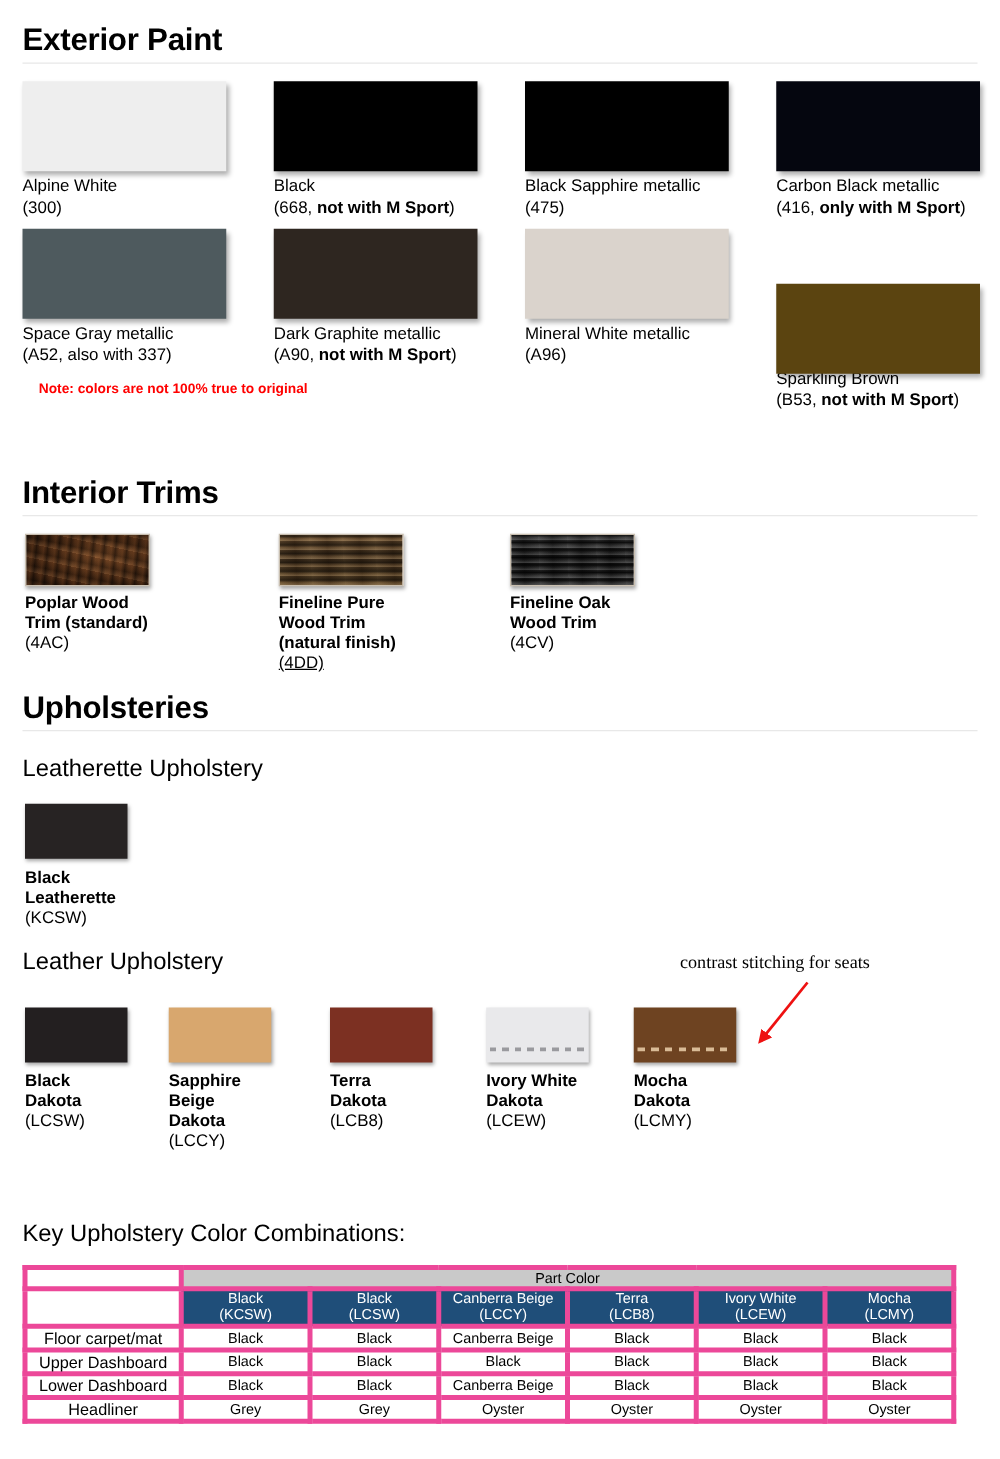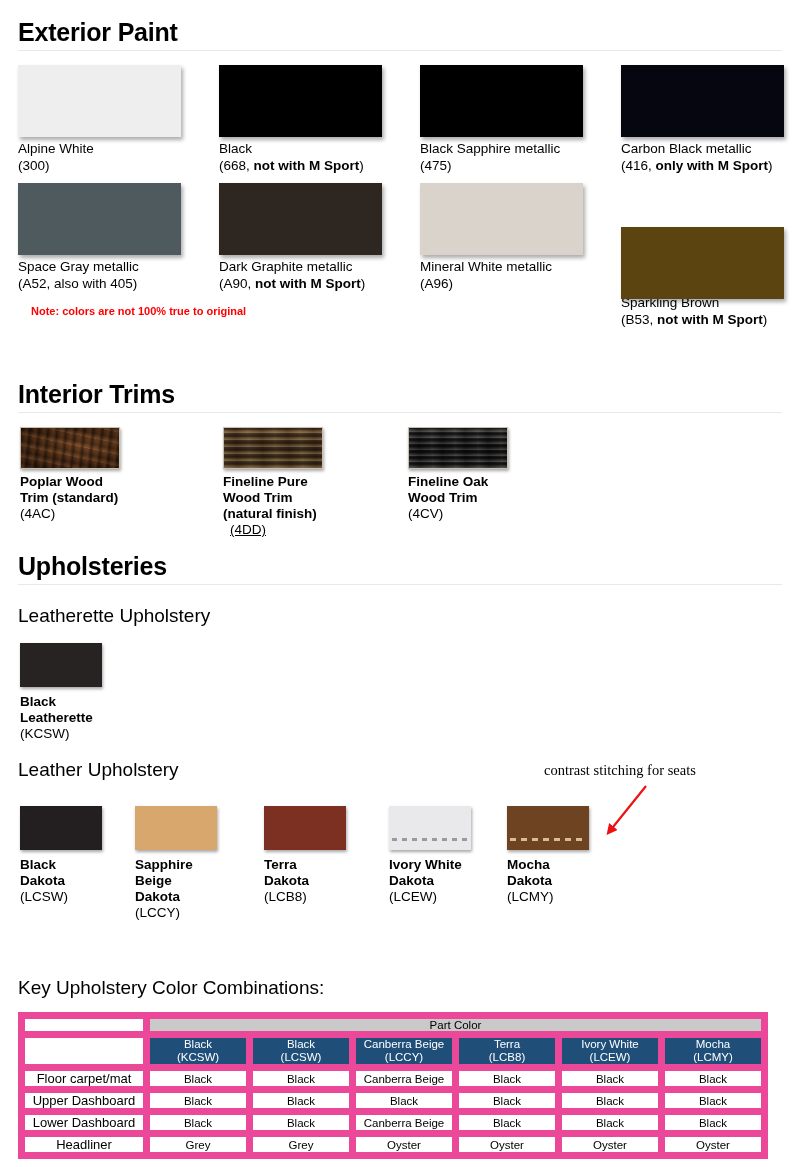--- a/index.html
+++ b/index.html
@@ -126,21 +126,21 @@
   }
 
   
   .keytitle { font-size: 19px; }
   table.key {
     border-collapse: collapse;
     table-layout: fixed;
     font-size: 11.5px;
   }
   table.key td, table.key th {
-    border: 7px solid #ec4899;
+    border: 4px solid #ec4899;
     padding: 0;
     text-align: center;
     vertical-align: middle;
     height: 17px;
     font-weight: normal;
   }
   td.corner-blank { border: none; background: transparent; }
   td.partcolor {
     background: #c9c9c9;
     font-weight: bold;
@@ -199,21 +199,21 @@
         <div><span>(416, </span><b>only with M Sport</b><span>)</span></div>
       </div>
     </div>
   </div>
 
   <div class="sw-row" id="ext-row2" style="height:104px; margin-top:14px;">
     <div class="sw-cell" style="left:0px;">
       <div class="swatch" style="background:#4e5a5e;"></div>
       <div class="sw-label">
         <div>Space Gray metallic</div>
-        <div><span>(A52, also with 405)</span><b></b></div>
+        <div><span>(A52, also with 337)</span><b></b></div>
       </div>
     </div>
     <div class="sw-cell" style="left:201px;">
       <div class="swatch" style="background:#2e2620;"></div>
       <div class="sw-label">
         <div>Dark Graphite metallic</div>
         <div><span>(A90, </span><b>not with M Sport</b><span>)</span></div>
       </div>
     </div>
     <div class="sw-cell" style="left:402px;">
@@ -246,21 +246,21 @@
         <div class="bold">Trim (standard)</div>
         <div>(4AC)</div>
       </div>
     </div>
     <div class="sw-cell" style="left:188px;">
       <div class="trim-sw wood-fineline-pure" style="margin-left:17px;"></div>
       <div class="trim-label">
         <div class="bold" style="margin-left:17px;">Fineline Pure</div>
         <div class="bold" style="margin-left:17px;">Wood Trim</div>
         <div class="bold" style="margin-left:17px;">(natural finish)</div>
-        <div style="margin-left:24px;text-decoration:underline;">(4DD)</div>
+        <div style="margin-left:17px;text-decoration:underline;">(4DD)</div>
       </div>
     </div>
     <div class="sw-cell" style="left:373px;">
       <div class="trim-sw wood-fineline-oak" style="margin-left:17px;"></div>
       <div class="trim-label">
         <div class="bold" style="margin-left:17px;">Fineline Oak</div>
         <div class="bold" style="margin-left:17px;">Wood Trim</div>
         <div style="margin-left:17px;">(4CV)</div>
       </div>
     </div>

